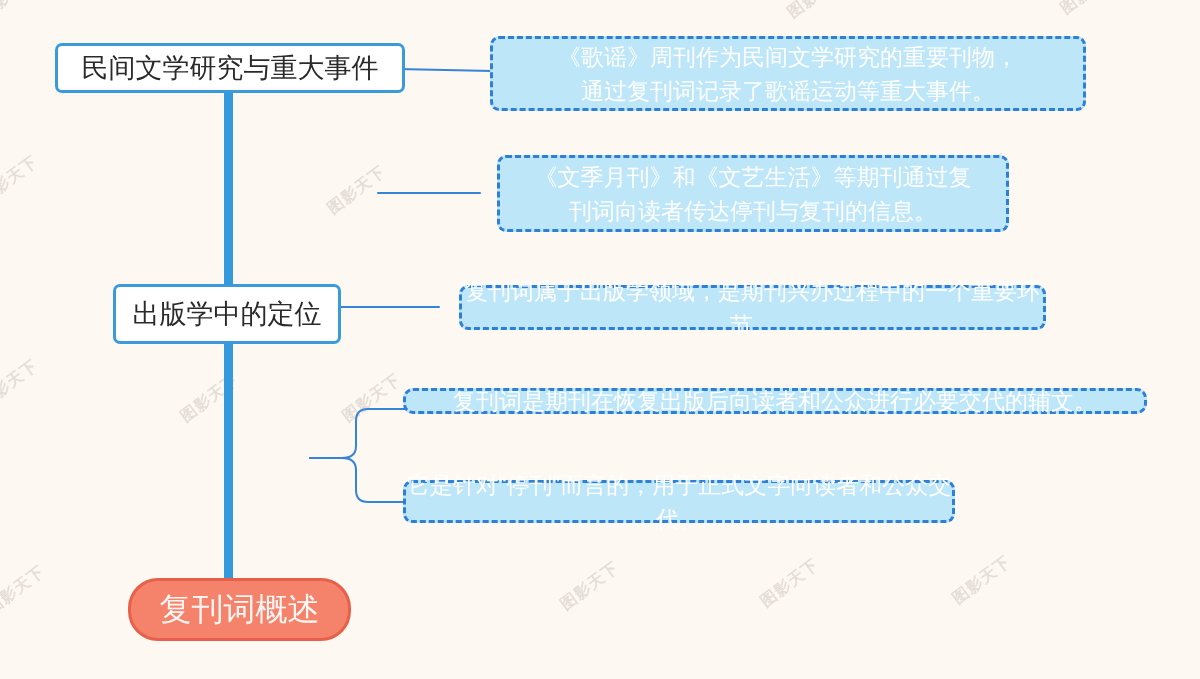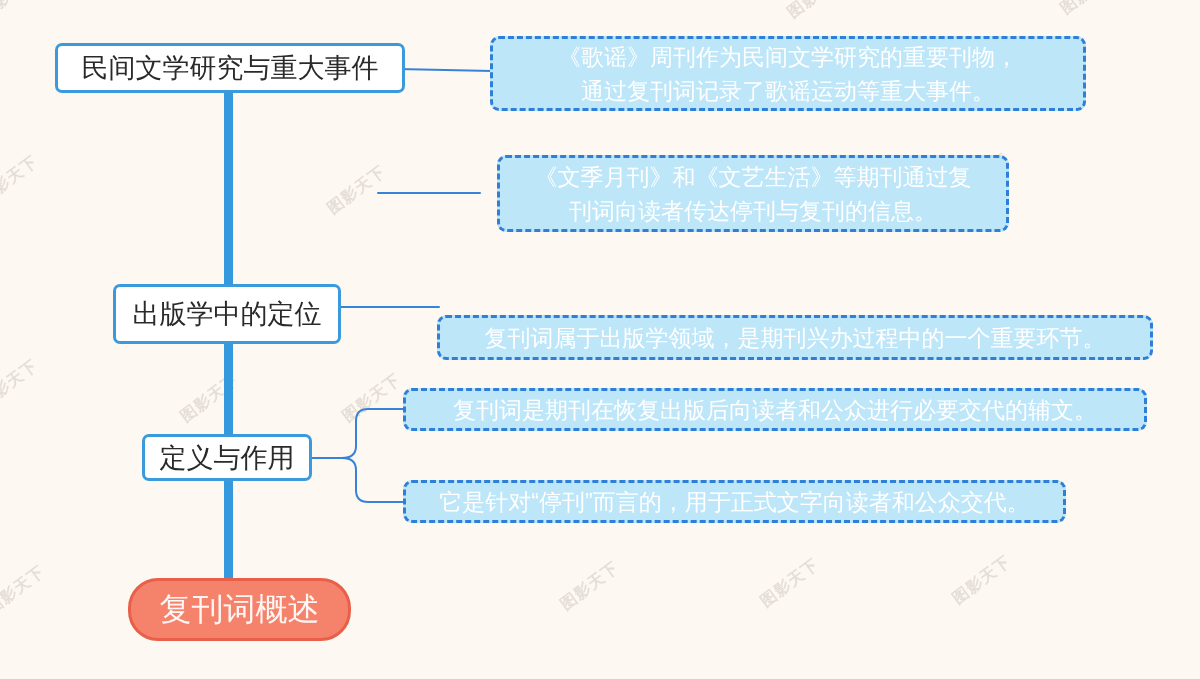--- a/index.html
+++ b/index.html
@@ -33,23 +33,23 @@
   
   .note{
     position:absolute;z-index:2;background:var(--note-fill,#BEE6F9);
     border:3px dashed var(--note-border,#2E7FD8);border-radius:9px;
     display:flex;align-items:center;justify-content:center;text-align:center;
     font-size:23px;line-height:34px;color:var(--note-text,#FFFFFF);
     box-sizing:border-box;white-space:pre-line;
   }
   #note-1{left:490px;top:36px;width:596px;height:75px;}
   #note-2{left:478px;top:155px;width:512px;height:77px;margin-left:19px;}
-  #note-3{left:437px;top:285px;width:716px;height:45px;margin-top:30px;}
-  #note-4a{left:403px;top:388px;width:744px;height:43px;}
-  #note-4b{left:403px;top:480px;width:663px;height:43px;}
+  #note-3{left:459px;top:285px;width:587px;height:45px;}
+  #note-4a{left:403px;top:388px;width:744px;height:26px;border-radius:10px;}
+  #note-4b{left:403px;top:480px;width:552px;height:43px;}
   
   #root-node{
     position:absolute;z-index:2;left:128px;top:578px;width:223px;height:63px;
     background:var(--root-fill,#F5836B);border:3px solid var(--root-border,#E8604A);
     border-radius:30px;display:flex;align-items:center;justify-content:center;
     font-size:32px;color:rgba(255,255,255,0.93);box-sizing:border-box;white-space:nowrap;
   }
 </style>
 </head>
 <body>
@@ -84,19 +84,18 @@
   <div id="topic-1" class="topic">民间文学研究与重大事件</div>
   <div id="note-1" class="note">《歌谣》周刊作为民间文学研究的重要刊物，
 通过复刊词记录了歌谣运动等重大事件。</div>
 
   <div id="note-2" class="note">《文季月刊》和《文艺生活》等期刊通过复
 刊词向读者传达停刊与复刊的信息。</div>
 
   <div id="topic-3" class="topic">出版学中的定位</div>
   <div id="note-3" class="note">复刊词属于出版学领域，是期刊兴办过程中的一个重要环节。</div>
 
-  <div id="topic-4" class="topic">定义与作用</div>
   <div id="note-4a" class="note">复刊词是期刊在恢复出版后向读者和公众进行必要交代的辅文。</div>
   <div id="note-4b" class="note">它是针对“停刊”而言的，用于正式文字向读者和公众交代。</div>
 
   <div id="root-node">复刊词概述</div>
 
 </div>
 
 </body></html>

